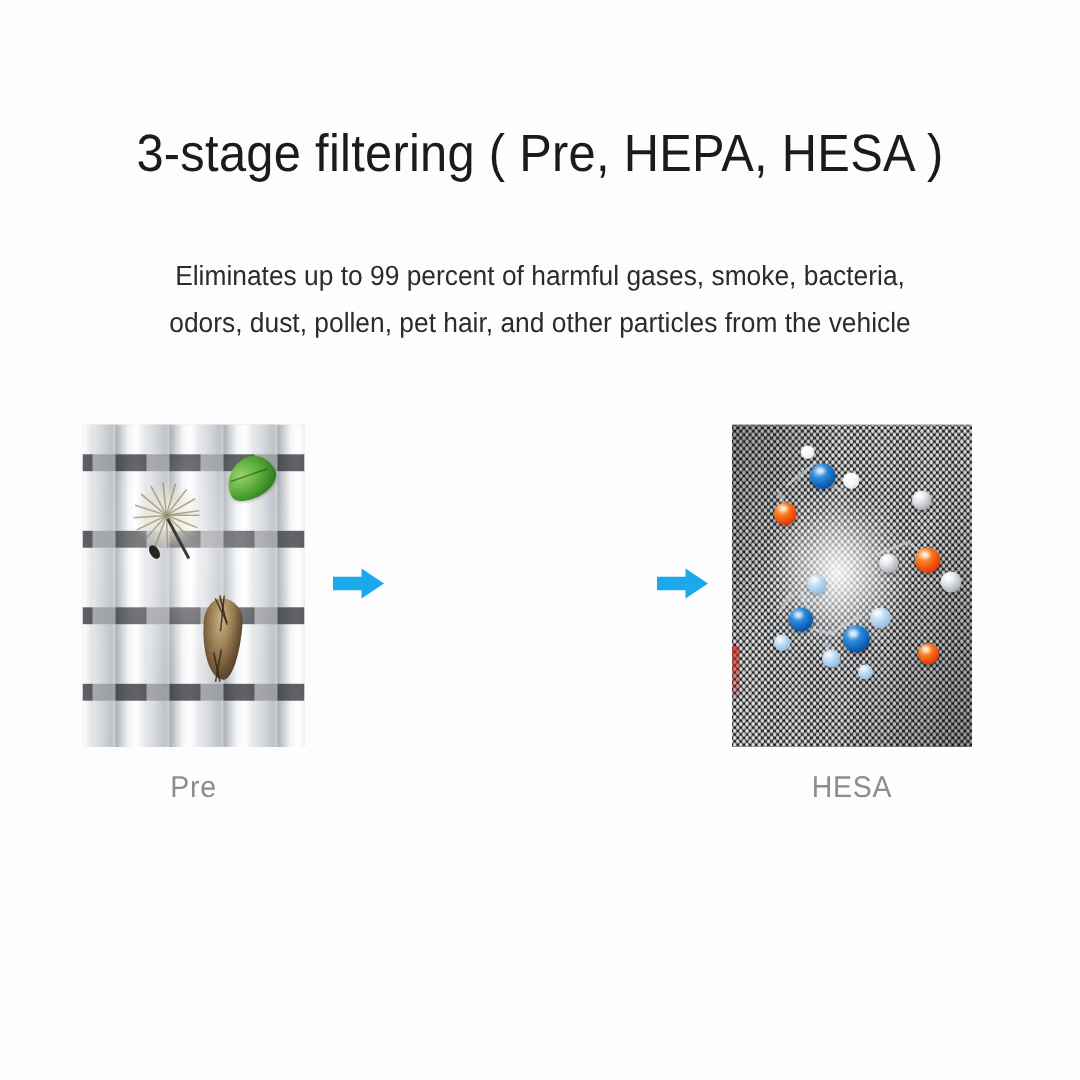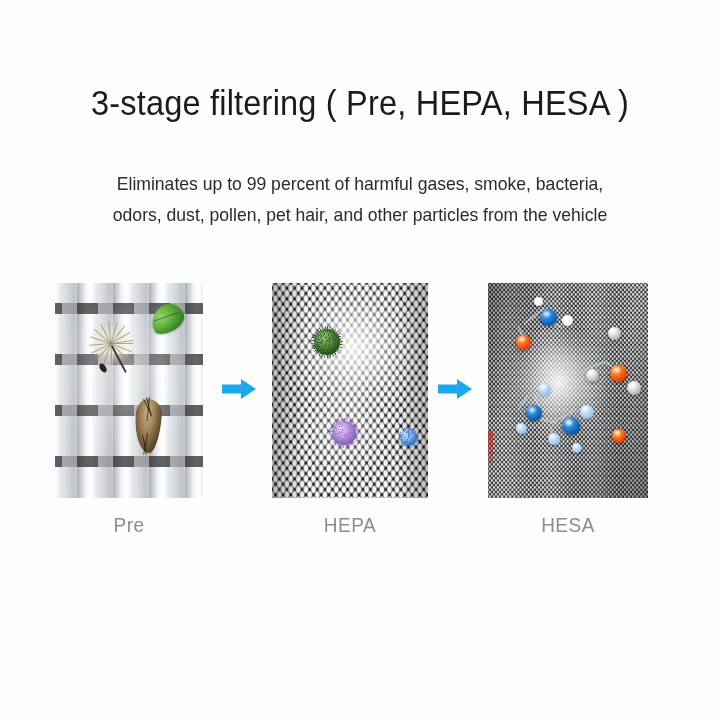--- a/index.html
+++ b/index.html
@@ -435,30 +435,20 @@
       </div>
       <div class="caption">Pre</div>
     </div>
 
     <div class="arrow arrow-1">
       <svg viewBox="0 0 34 22" xmlns="http://www.w3.org/2000/svg" aria-hidden="true">
         <polygon points="0,6.5 19,6.5 19,1 34,11 19,21 19,15.5 0,15.5" fill="#1CA8EC"></polygon>
       </svg>
     </div>
 
-    <div class="stage stage-2">
-      <div class="panel">
-        <div class="mesh-hepa"></div>
-        <div class="mesh-hepa-glow"></div>
-        <div class="particle p-green"></div>
-        <div class="particle p-purple"></div>
-        <div class="particle p-blue"></div>
-      </div>
-      <div class="caption">HEPA</div>
-    </div>
 
     <div class="arrow arrow-2">
       <svg viewBox="0 0 34 22" xmlns="http://www.w3.org/2000/svg" aria-hidden="true">
         <polygon points="0,6.5 19,6.5 19,1 34,11 19,21 19,15.5 0,15.5" fill="#1CA8EC"></polygon>
       </svg>
     </div>
 
     <div class="stage stage-3">
       <div class="panel">
         <div class="mesh-hesa"></div>

